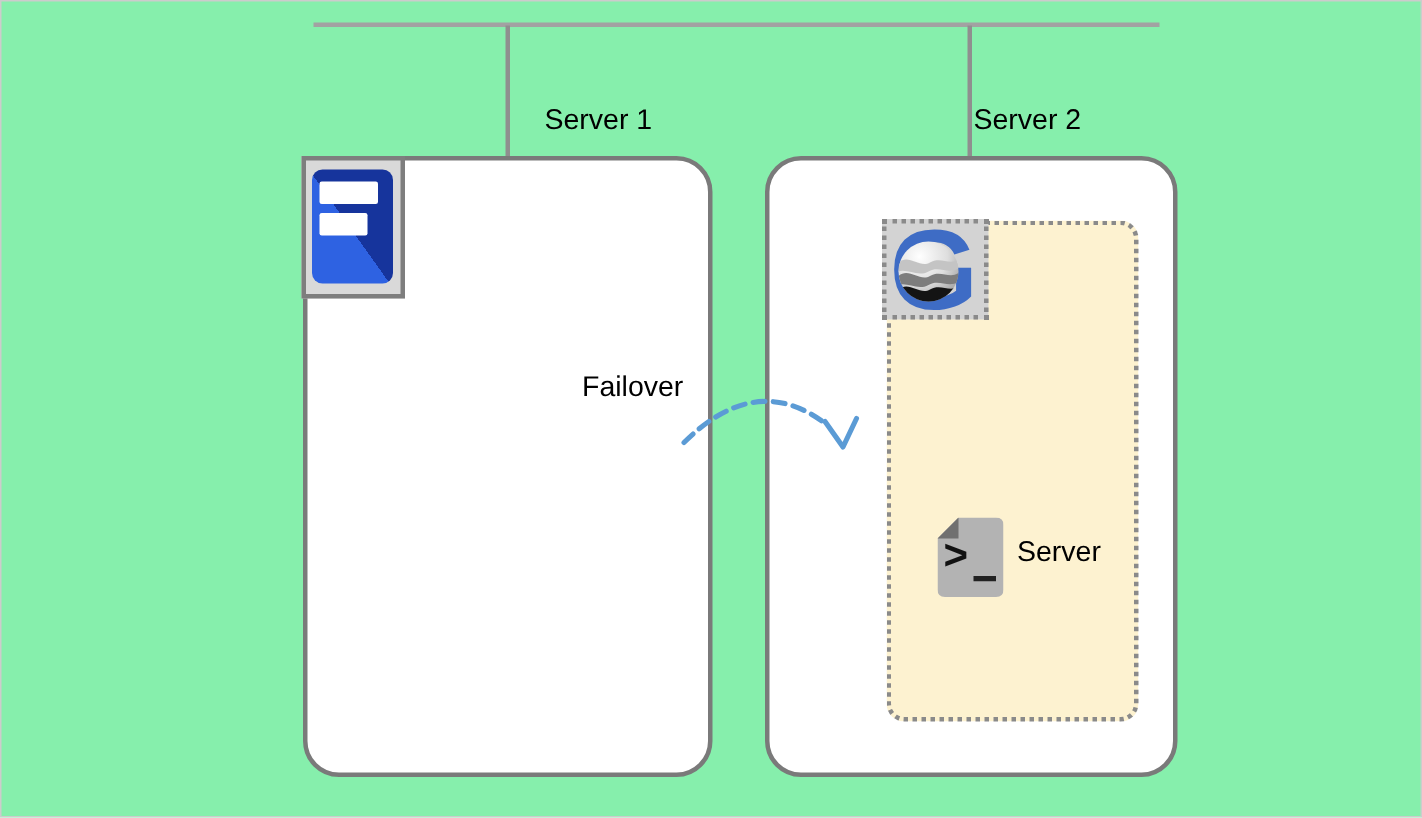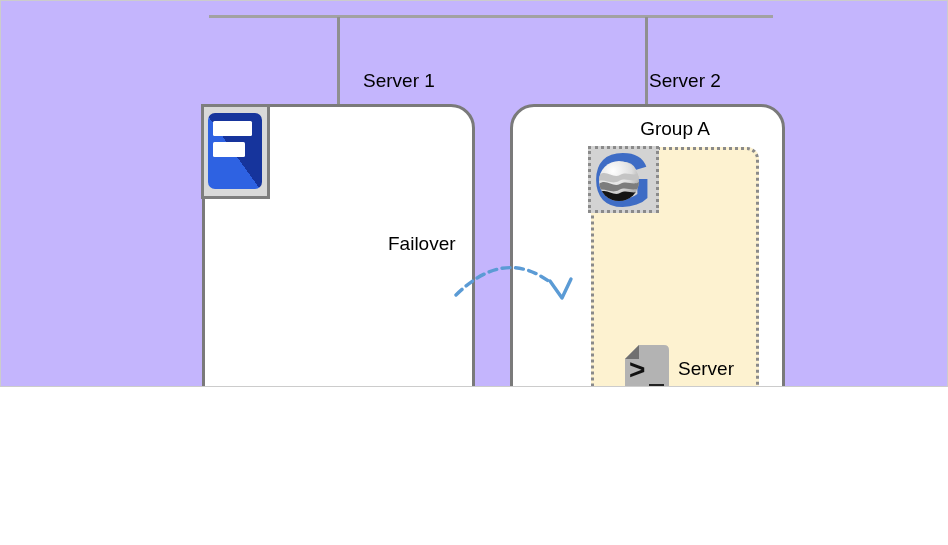--- a/index.html
+++ b/index.html
@@ -1,18 +1,18 @@
 <!DOCTYPE html>
 <html><head>
 <meta charset="utf-8">
 <style>
   html,body { margin:0; padding:0; background:#fff; }
   .canvas {
-    position:relative; width:948px; height:387px; box-sizing:border-box;
-    background:#c4b5fd; border:1px solid #cccccc; overflow:hidden;
+    position:relative; width:948px; height:545px; box-sizing:border-box;
+    background:#86efac; border:1px solid #cccccc; overflow:hidden;
     font-family:"Liberation Sans", sans-serif; color:#000;
   }
   .label { position:absolute; font-size:19px; line-height:1; color:#000; white-space:nowrap; }
 
   
   .bus   { position:absolute; left:208px; top:14px; width:564px; height:3px; background:#a2a2a2; }
   .drop  { position:absolute; width:3px; background:#8f8f8f; }
   .drop1 { left:336px; top:16px; height:88px; }
   .drop2 { left:644px; top:16px; height:89px; }
 
@@ -31,42 +31,41 @@
   }
   .group-label { left:590px; top:118px; width:168px; text-align:center; }
 
   
   .tile { position:absolute; box-sizing:border-box; display:flex; align-items:center; justify-content:center; }
   .tile-server { left:200px; top:103px; width:69px; height:95px; background:#d9d9d9; border:3px solid #7e7e7e; }
   .tile-group  { left:587px; top:145px; width:71px; height:67px; background:#d3d3d3; border:3px dotted #8a8a8a; }
 
   .lbl-server1 { left:362px; top:70px; }
   .lbl-server2 { left:648px; top:70px; }
-  .lbl-failover { left:387px; top:233px;text-align:center; }
+  .lbl-failover { left:387px; top:248px;text-align:center; }
   .lbl-start { left:677px; top:358px; }
 
   .failover-svg { position:absolute; left:443px; top:232px; width:150px; height:80px; overflow:visible; }
   .start-icon-svg { position:absolute; left:624px; top:344px; width:44px; height:53px; }
 </style>
 </head>
 <body>
 
 <div class="canvas">
 
   <div class="bus"></div>
   <div class="drop drop1"></div>
   <div class="drop drop2"></div>
 
   <div class="label lbl-server1">Server 1</div>
   <div class="label lbl-server2">Server 2</div>
 
   <div class="server-box s1"></div>
   <div class="server-box s2"></div>
 
-  <div class="label group-label">Group A</div>
   <div class="group-box"></div>
 
   <div class="tile tile-server">
     <svg width="63" height="89" viewBox="0 0 63 89">
       <defs>
         <linearGradient id="srvBlue" x1="1" y1="0" x2="0" y2="1">
           <stop offset="0" stop-color="#16349c"></stop>
           <stop offset="0.52" stop-color="#16349c"></stop>
           <stop offset="0.52" stop-color="#2e62e2"></stop>
           <stop offset="1" stop-color="#2e62e2"></stop>

